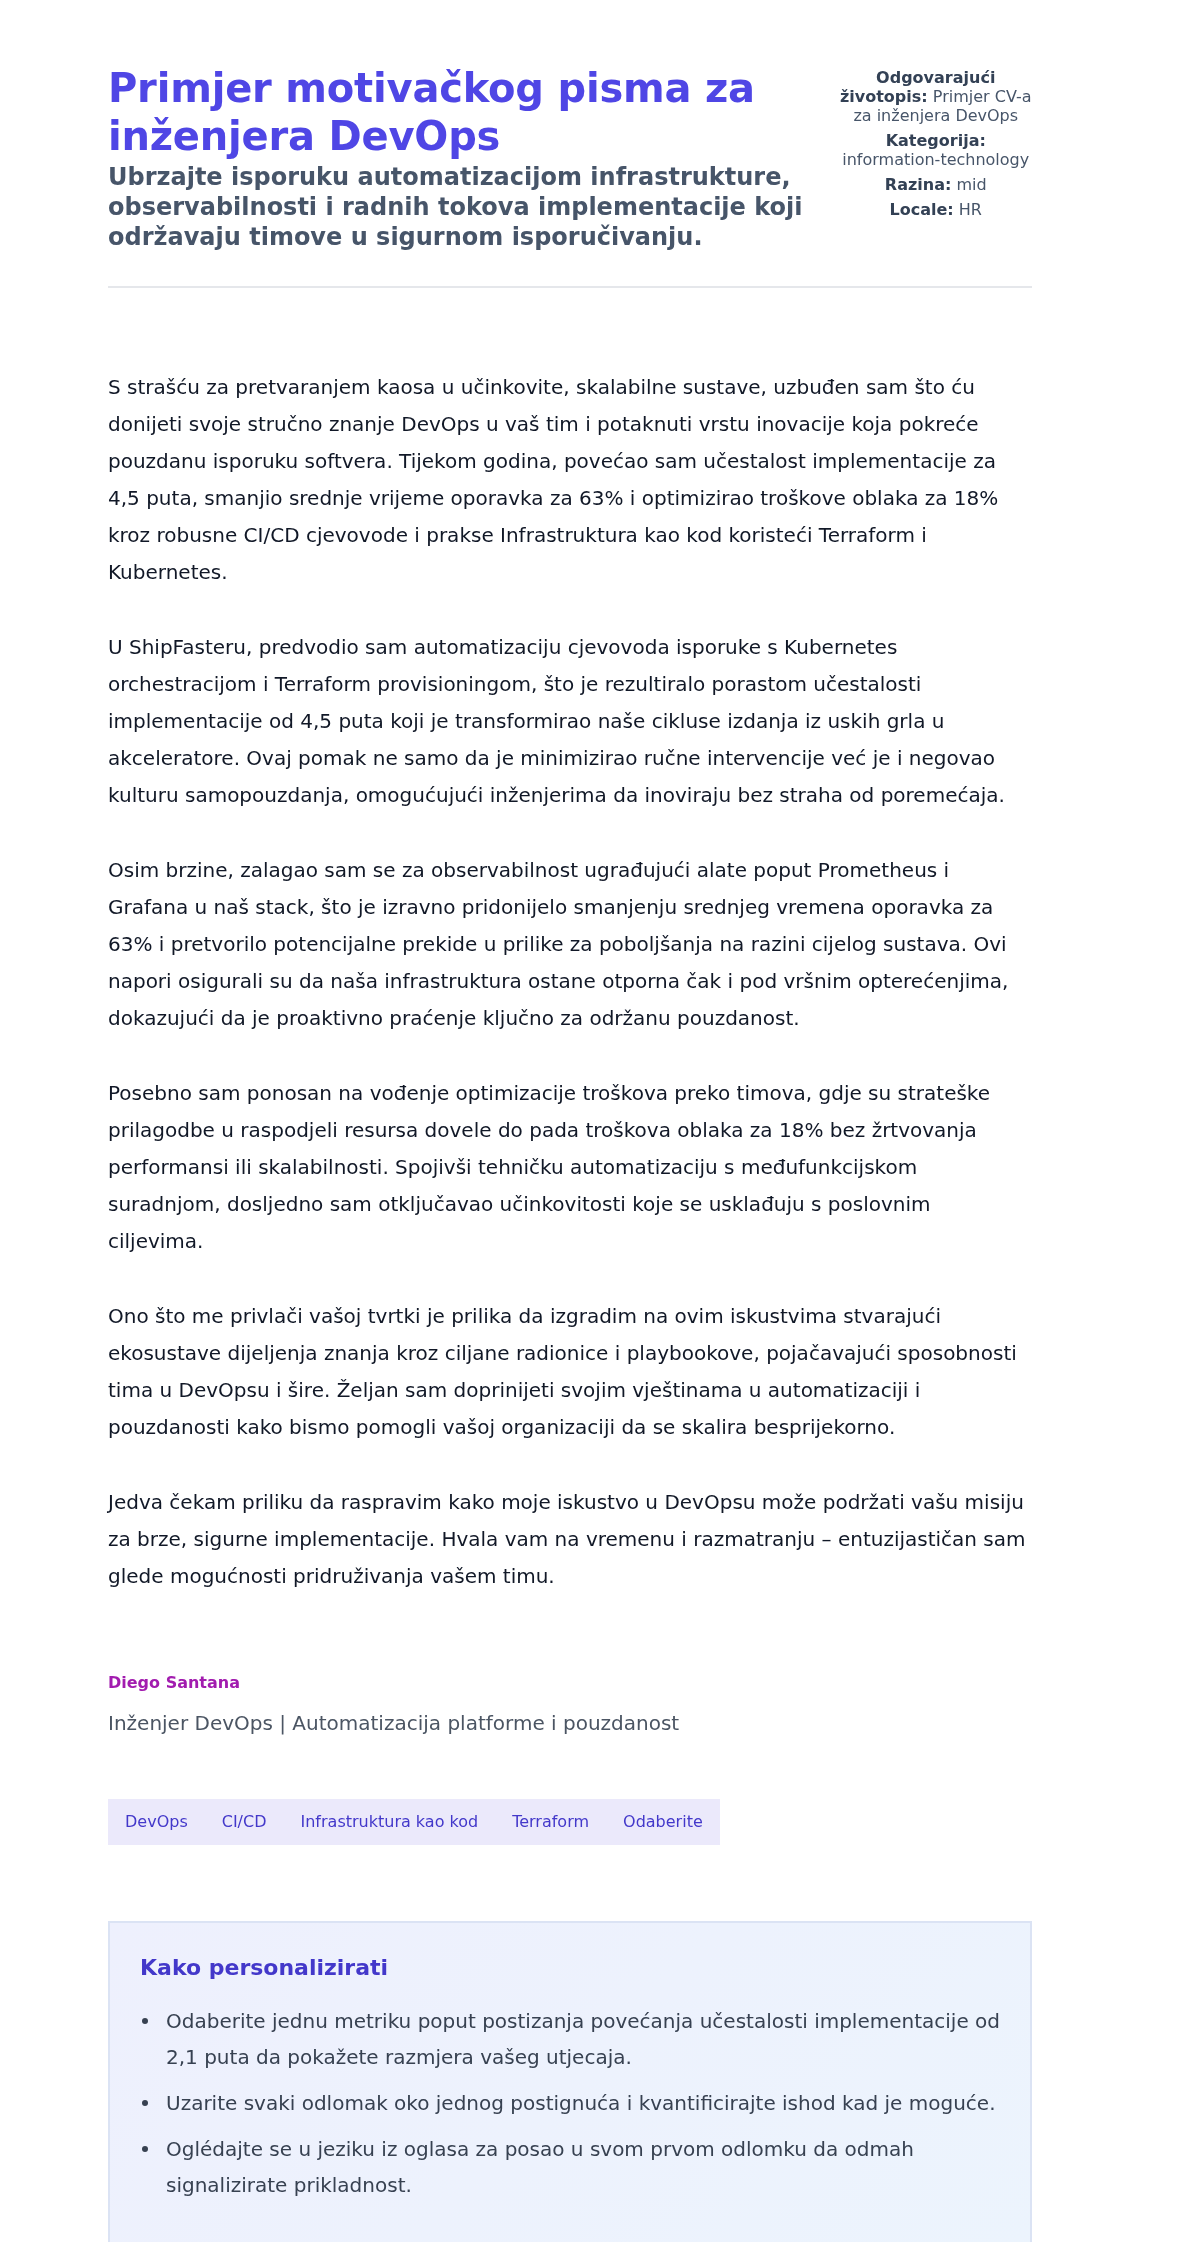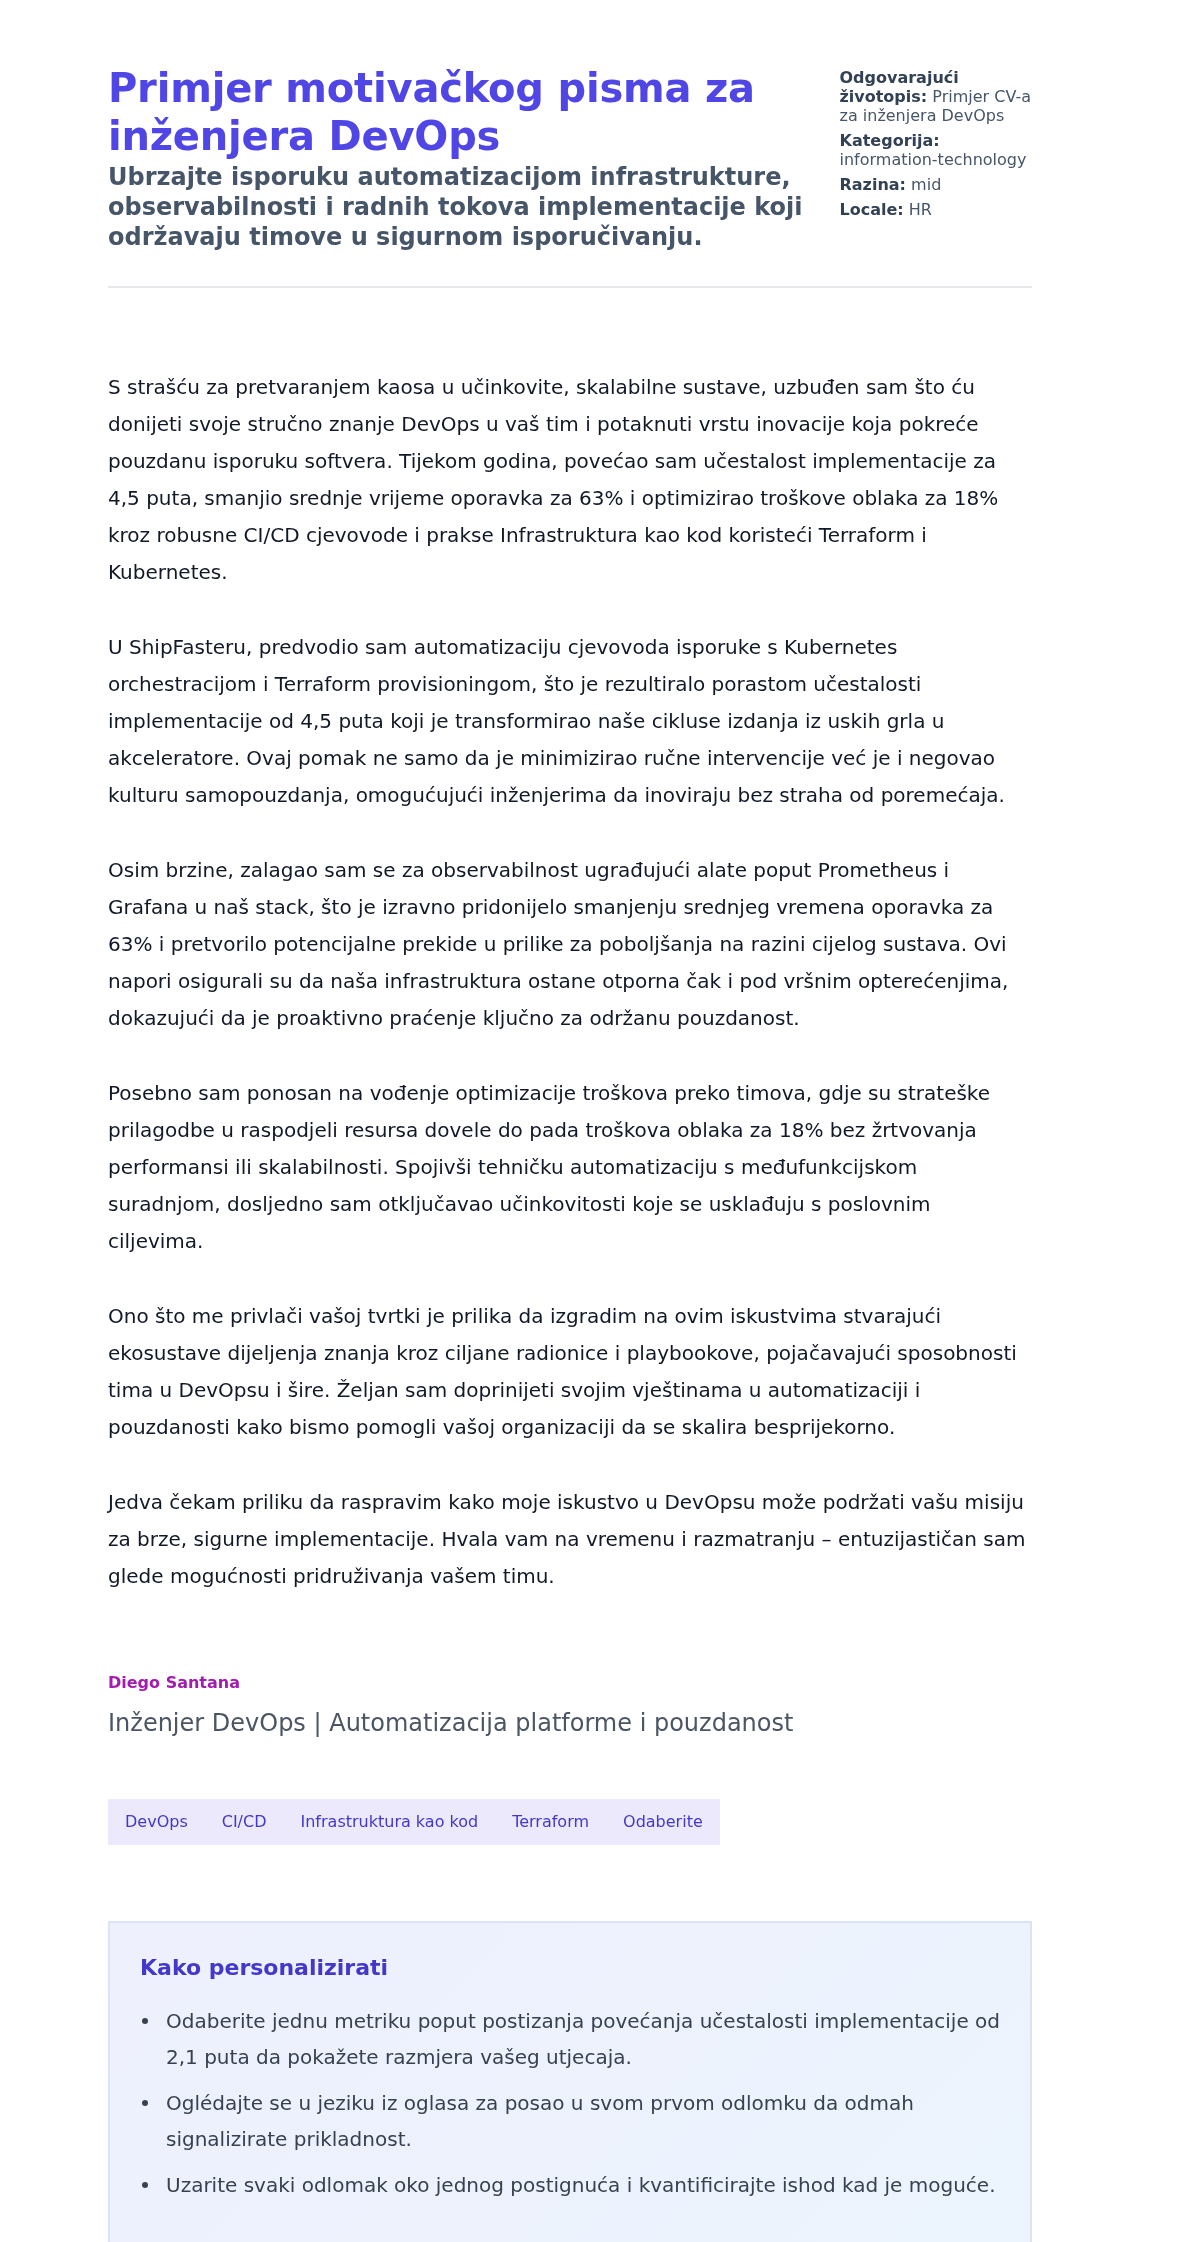--- a/index.html
+++ b/index.html
@@ -31,21 +31,21 @@
     }
     .subtitle {
       font-size: 24px;
       font-weight: bold;
       line-height: 30px;
       color: #475569;
       margin-top: 2px;
     }
     .meta {
       width: 200px;
-      text-align: left;
+      text-align: center;
       font-size: 16px;
       line-height: 19px;
       color: #475569;
       padding-top: 4px;
     }
     .meta-item { margin-bottom: 6px; }
     .meta-key { font-weight: bold; color: #334155; }
     .letter { padding-top: 46px; }
     .salutation {
       font-size: 20px;
@@ -62,21 +62,21 @@
       margin-top: 35px;
     }
     .signature { margin-top: 74px; }
     .sig-name {
       font-size: 16px;
       font-weight: bold;
       color: #a21caf;
       line-height: 28px;
     }
     .sig-role {
-      font-size: 24px;
+      font-size: 20px;
       color: #4b5563;
       line-height: 28px;
       margin-top: 12px;
     }
     .tags {
       display: flex;
       margin-top: 62px;
     }
     .tag {
       background: #ebe9fb;
@@ -167,18 +167,18 @@
     <span class="tag">CI/CD</span>
     <span class="tag">Infrastruktura kao kod</span>
     <span class="tag">Terraform</span>
     <span class="tag">Odaberite</span>
   </div>
 
   <section class="tips">
     <h2 class="tips-title">Kako personalizirati</h2>
     <ul class="tips-list">
       <li class="tip">Odaberite jednu metriku poput postizanja povećanja učestalosti implementacije od 2,1 puta da pokažete razmjera vašeg utjecaja.</li>
+      <li class="tip">Uzarite svaki odlomak oko jednog postignuća i kvantificirajte ishod kad je moguće.</li>
       <li class="tip">Oglédajte se u jeziku iz oglasa za posao u svom prvom odlomku da odmah signalizirate prikladnost.</li>
-      <li class="tip">Uzarite svaki odlomak oko jednog postignuća i kvantificirajte ishod kad je moguće.</li>
     </ul>
   </section>
 
 </div>
 
 </body></html>

